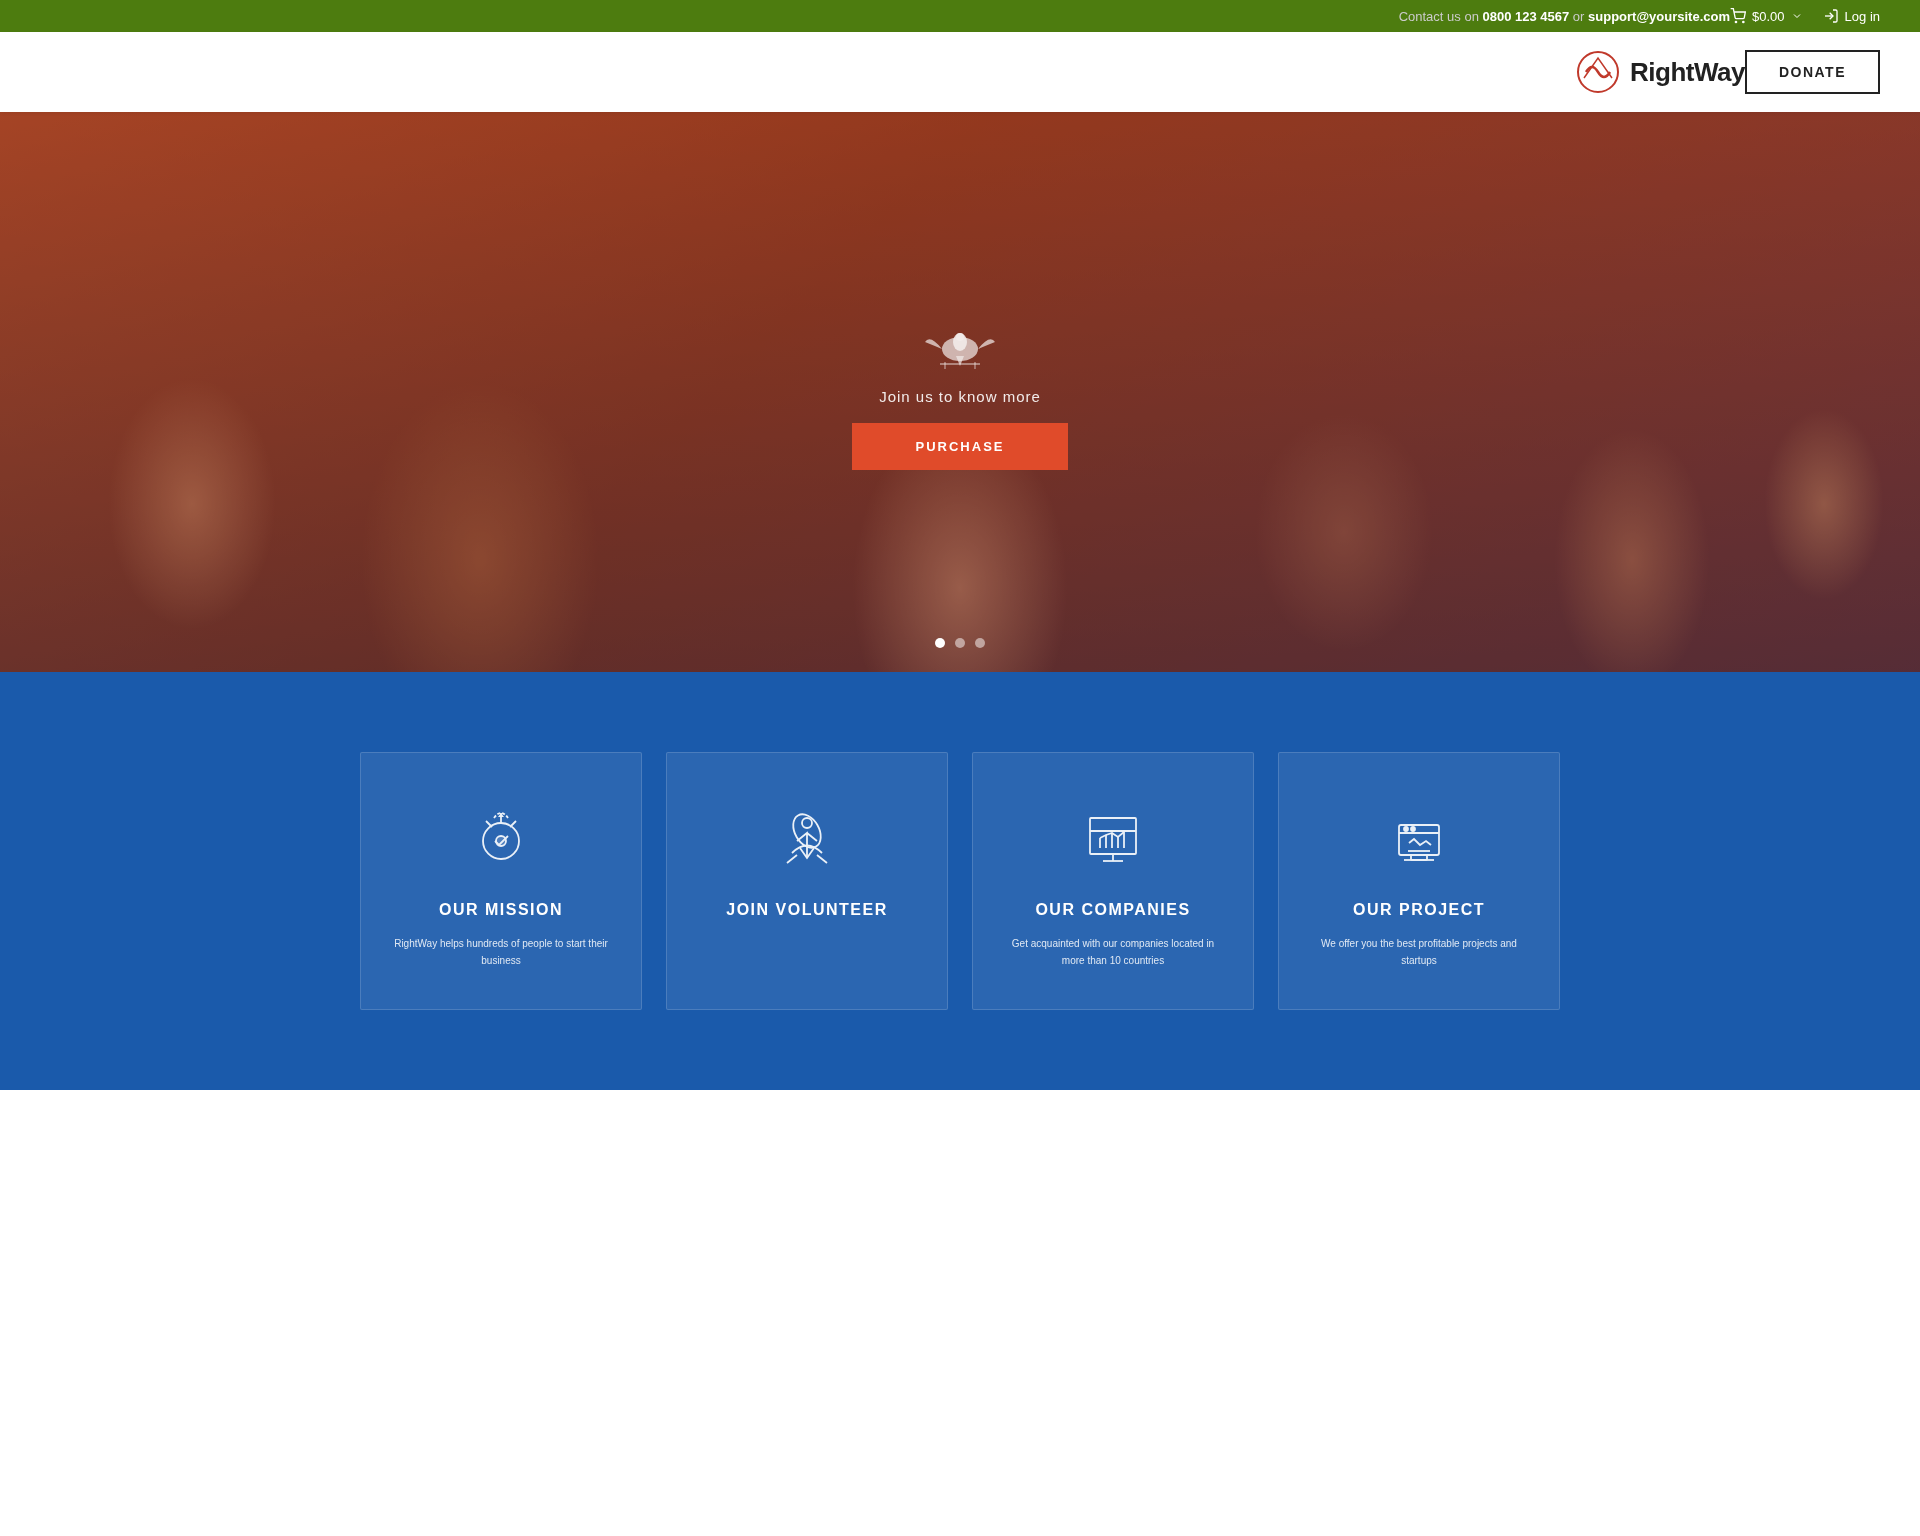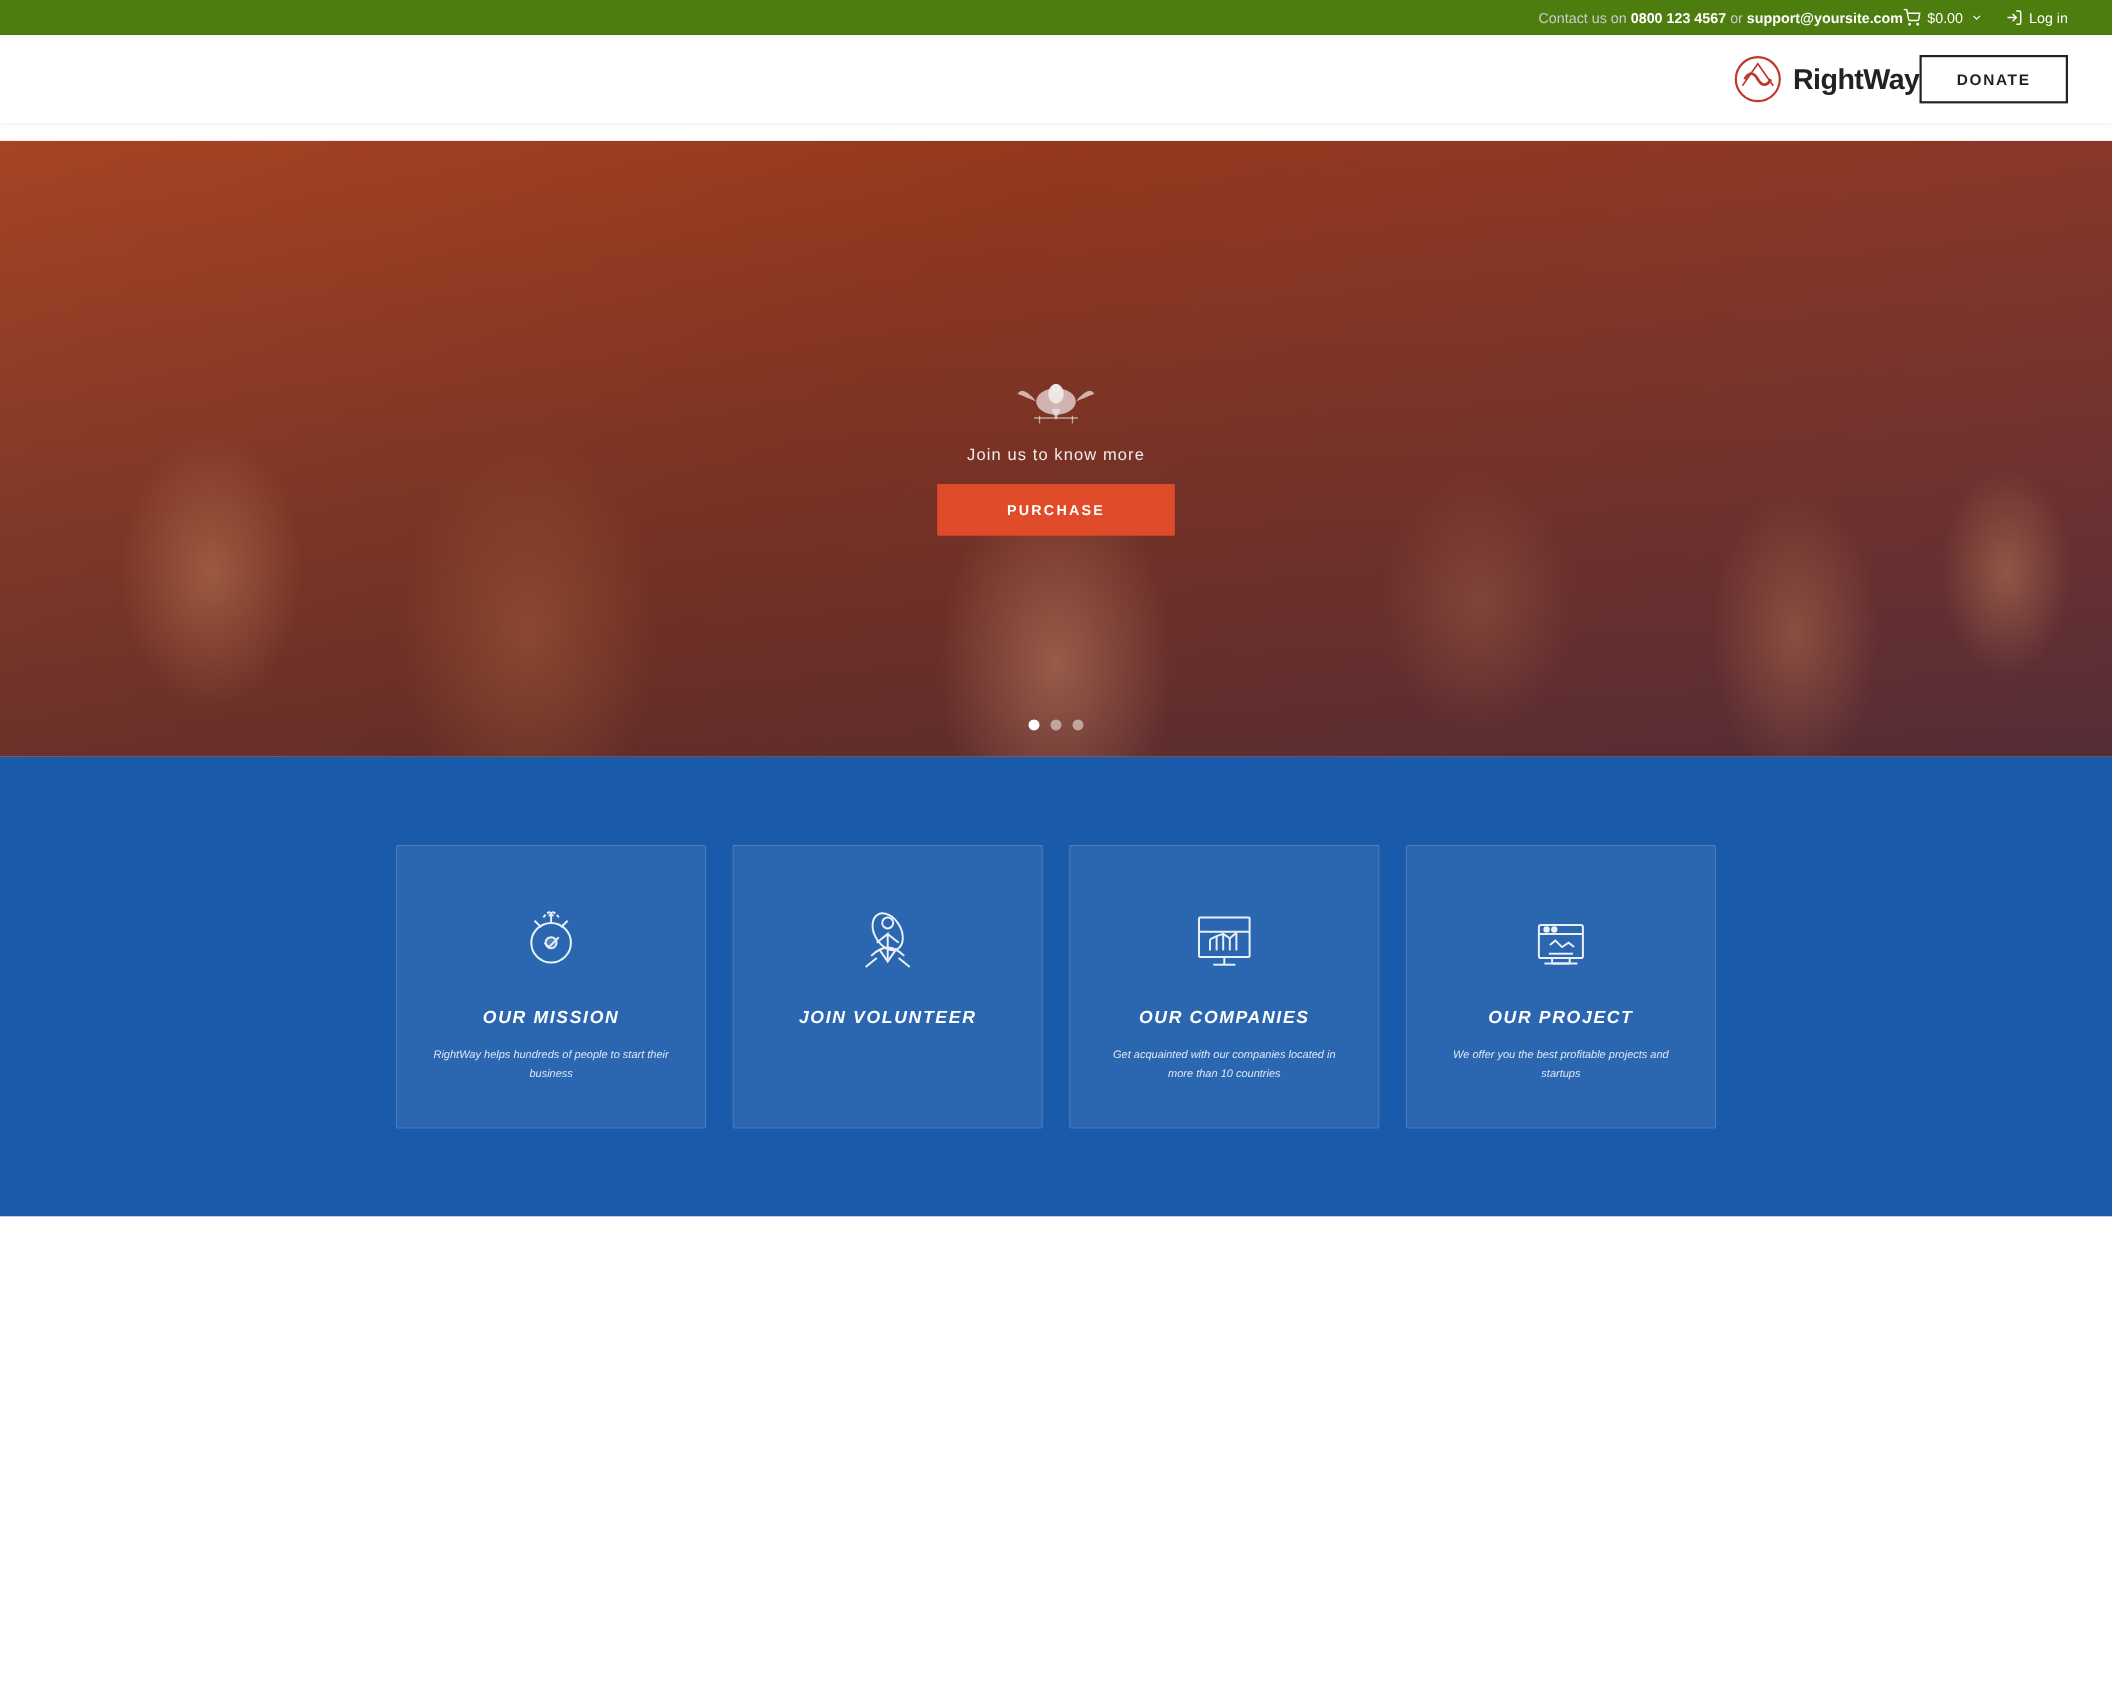--- a/index.html
+++ b/index.html
@@ -60,21 +60,20 @@
 
     
     .hero {
       position: relative;
       width: 100%;
       height: 560px;
       overflow: hidden;
       display: flex;
       align-items: center;
       justify-content: center;
-      margin-top: 16px;
     }
     .hero-bg {
       position: absolute;
       inset: 0;
       background: linear-gradient(rgba(180,60,30,0.45) 0%, rgba(30,30,60,0.55) 100%),
         linear-gradient(135deg, #8b5e3c 0%, #5a3e28 40%, #2a3a5a 100%);
       z-index: 0;
     }
     
     .hero-crowd {
@@ -152,21 +151,20 @@
       border-radius: 50%;
       background: rgba(255,255,255,0.5);
       cursor: pointer;
     }
     .hero-dot.active { background: #fff; }
 
     
     .features {
       background: #1a5aab;
       padding: 80px 40px;
-      font-style: italic;
     }
     .features-grid {
       display: grid;
       grid-template-columns: repeat(4, 1fr);
       gap: 24px;
       max-width: 1200px;
       margin: 0 auto;
     }
     .feature-card {
       background: rgba(255,255,255,0.08);

